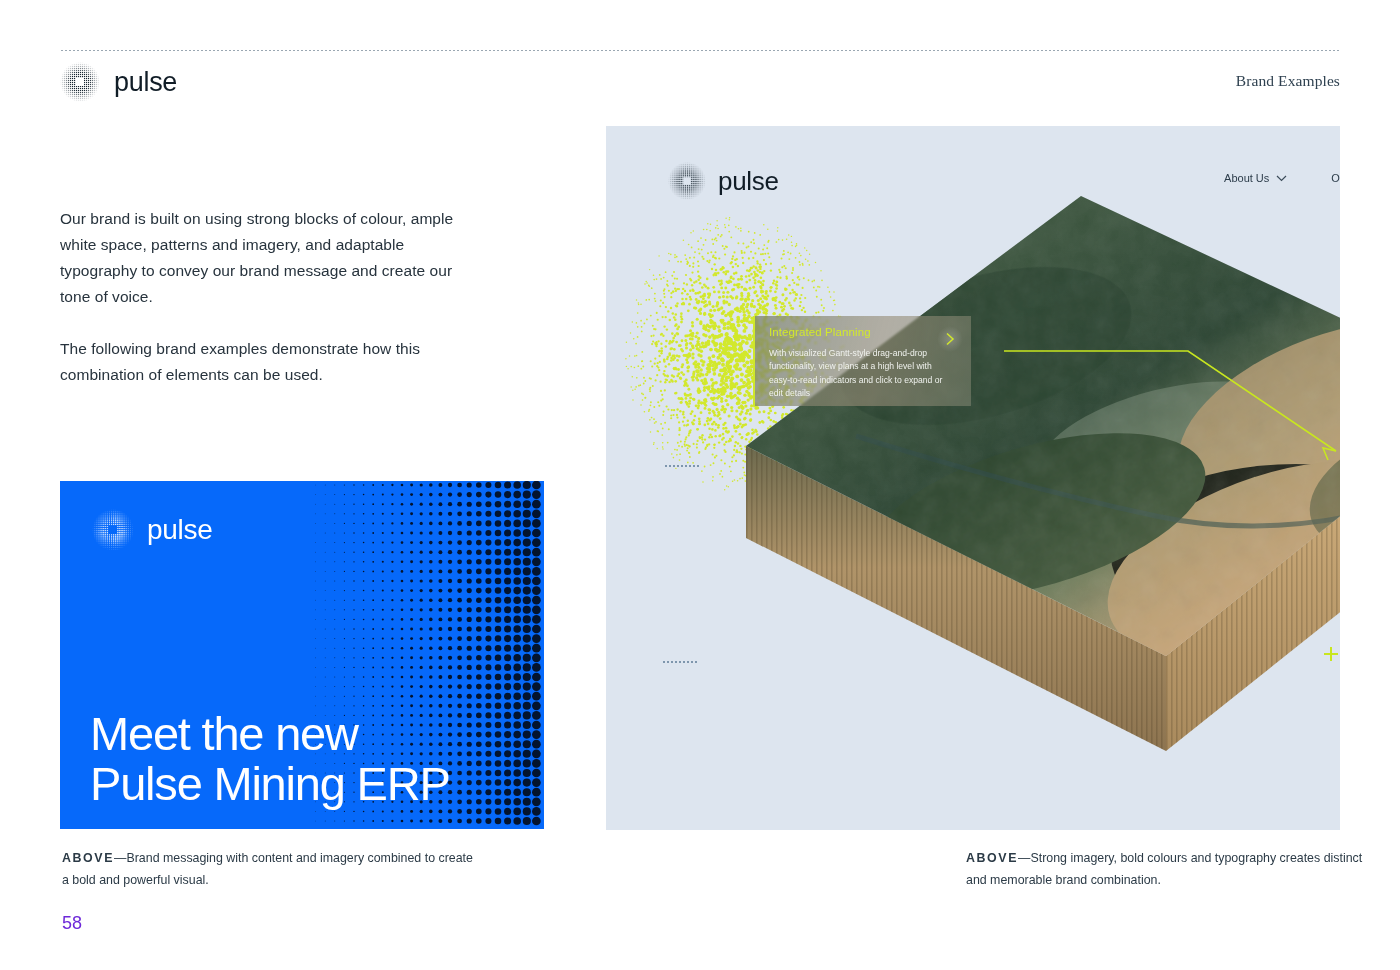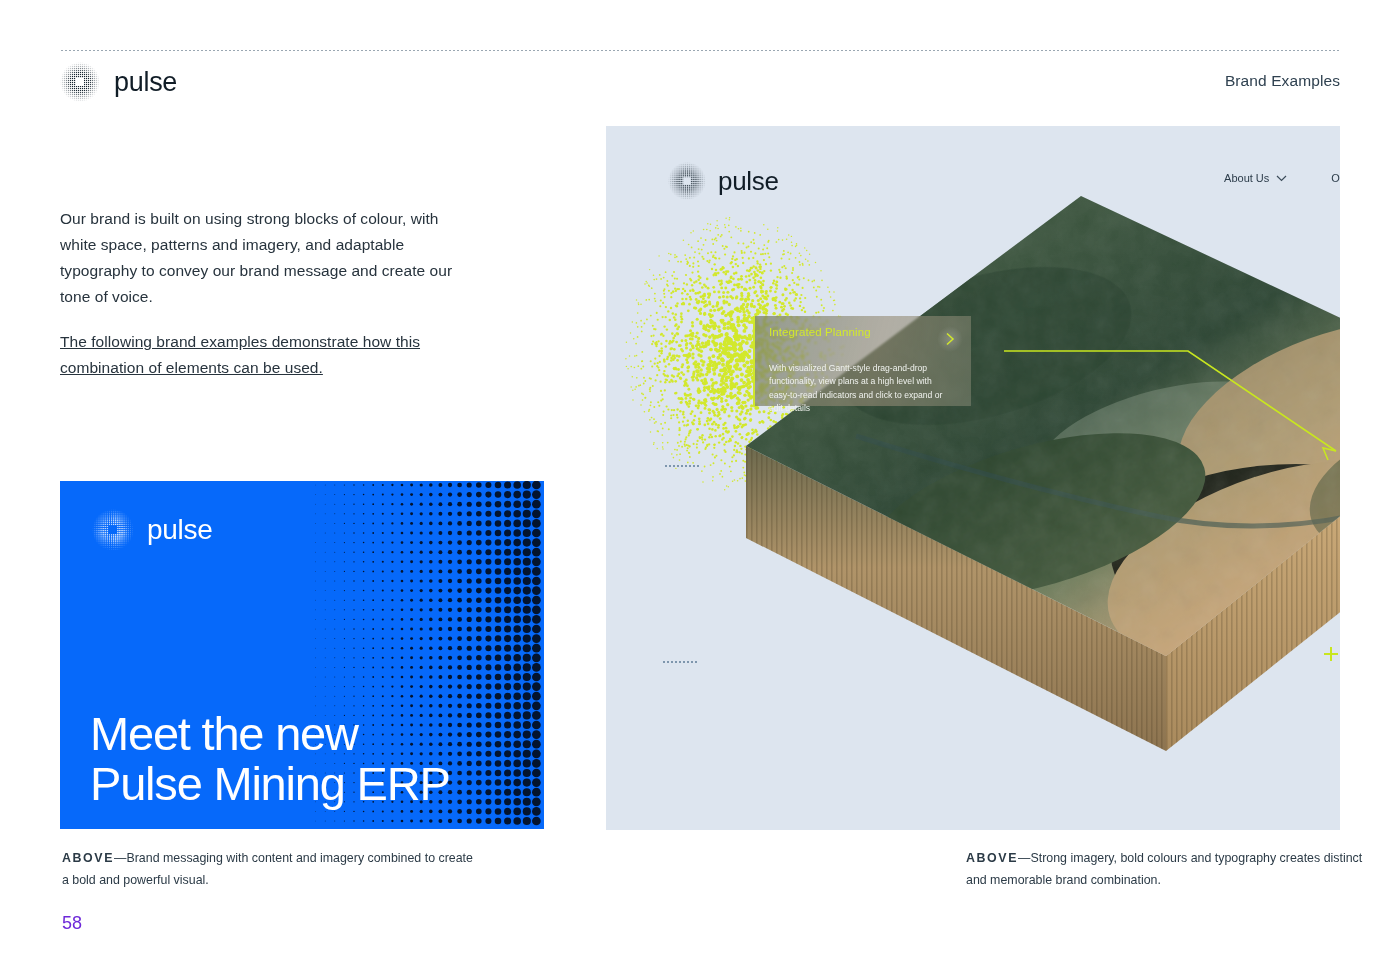--- a/index.html
+++ b/index.html
@@ -21,34 +21,34 @@
   .header { position: absolute; left: 60px; top: 62px; width: 1280px; height: 40px; }
   .brand-lockup { display: flex; align-items: center; gap: 14px; }
   .logo-mark { position: relative; display: block; }
   .logo-mark svg { display: block; }
   .brand-word {
     font-size: 27px; letter-spacing: -0.3px; color: #111d27; font-weight: 400;
     line-height: 1;
   }
   .header-right {
     position: absolute; right: 0; top: 10px;
-    font-size: 15.5px; color: #2f4150; letter-spacing: .1px;
+    font-size: 15.5px; color: #2f4150; letter-spacing: .1px; font-family: Liberation Serif, serif;
   }
 
   
   .left-col { position: absolute; left: 60px; top: 160px; width: 490px; }
   .display-title {
     font-size: 40px; line-height: 1.07; font-weight: 400;
     letter-spacing: -0.9px; color: #10212e; white-space: pre-line;
   }
   .body-copy {
     margin-top: 46px; font-size: 15.5px; line-height: 1.68;
     color: #27333d; max-width: 400px; letter-spacing: .05px;
   }
-  .body-copy p + p { margin-top: 19px; text-decoration: underline; }
+  .body-copy p + p { margin-top: 26px; }
 
   
   .blue-card {
     position: absolute; left: 60px; top: 481px; width: 484px; height: 348px;
     background: #0669fa; overflow: hidden;
   }
   .halftone { position: absolute; inset: 0; }
   .card-brand { position: absolute; left: 32px; top: 28px;
     display: flex; align-items: center; gap: 13px; }
   .card-brand .brand-word { color: #ffffff; font-size: 28px; }
@@ -87,21 +87,21 @@
   .terrain { position: absolute; left: 130px; top: 60px; }
 
   .tooltip {
     position: absolute; left: 147px; top: 190px; width: 218px; height: 90px;
     background: linear-gradient(105deg, rgba(118,125,104,.72), rgba(150,140,118,.62) 55%, rgba(132,136,116,.55));
     border-left: 2.5px solid #cfe72c;
     backdrop-filter: blur(1px);
     padding: 10px 21px 10px 14px;
   }
   .tt-title { color: #d2e82c; font-size: 11.5px; letter-spacing: .1px; }
-  .tt-body { margin-top: 24px; color: #f0f2ee; font-size: 8.6px; line-height: 1.55; }
+  .tt-body { margin-top: 9px; color: #f0f2ee; font-size: 8.6px; line-height: 1.55; }
   .tt-arrow {
     position: absolute; right: 8px; top: 10px; width: 26px; height: 26px;
     border-radius: 50%; display: flex; align-items: center; justify-content: center;
     background: radial-gradient(circle, rgba(255,255,255,.20), rgba(255,255,255,0) 70%);
   }
 
   .sc-headline {
     position: absolute; left: 56px; bottom: 44px;
     font-size: 46px; line-height: 1.1; font-weight: 400;
     letter-spacing: -1.3px; color: #10212e; white-space: pre-line;
@@ -149,21 +149,21 @@
           <rect x="16" y="16" width="8" height="8" fill="#ffffff"></rect>
         </svg>
       </span>
       <span class="brand-word">pulse</span>
     </div>
     <div class="header-right">Brand Examples</div>
   </div>
 
   <div class="left-col">
     <div class="body-copy">
-      <p>Our brand is built on using strong blocks of colour, with white space, patterns and imagery, and adaptable typography to convey our brand message and create our tone of voice.</p>
+      <p>Our brand is built on using strong blocks of colour, ample white space, patterns and imagery, and adaptable typography to convey our brand message and create our tone of voice.</p>
       <p>The following brand examples demonstrate how this combination of elements can be used.</p>
     </div>
   </div>
 
   <div class="blue-card">
     <svg class="halftone" width="484" height="348" viewBox="0 0 484 348">
       <g id="dots" fill="#04142e">
           <circle cx="255.6" cy="4.0" r="0.33"></circle>
           <circle cx="265.2" cy="4.0" r="0.40"></circle>
           <circle cx="274.8" cy="4.0" r="0.48"></circle>

